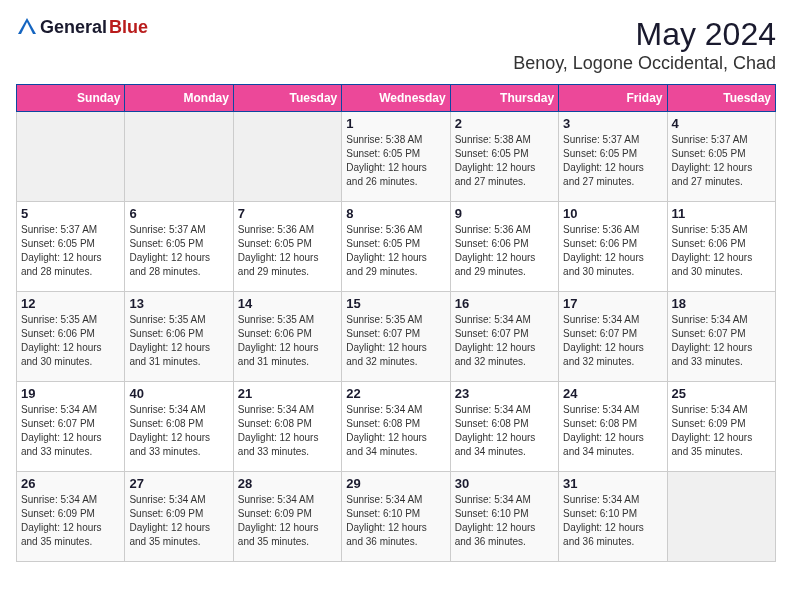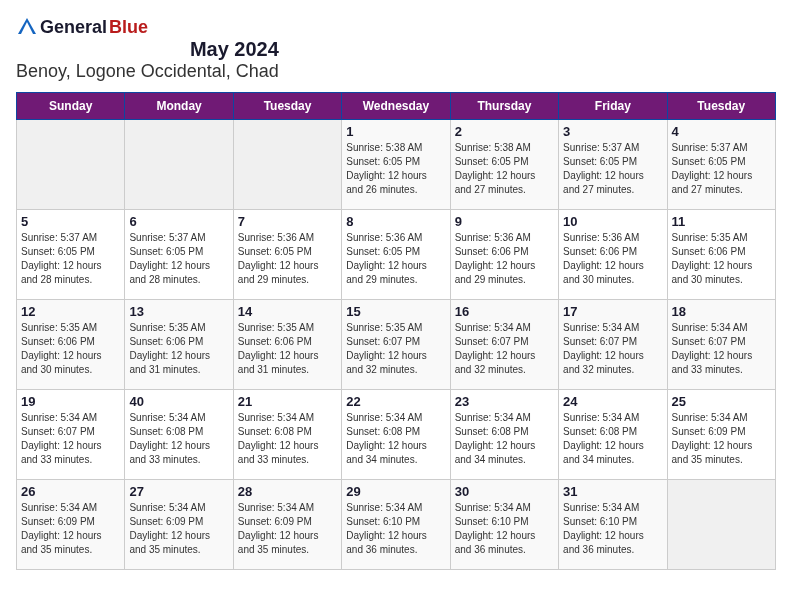--- a/index.html
+++ b/index.html
@@ -8,21 +8,20 @@
       background: #fff;
       width: 792px;
       min-height: 612px;
       padding: 16px;
     }
     .header-area {
       display: flex;
       justify-content: space-between;
       align-items: flex-start;
       margin-bottom: 10px;
-      flex-direction: column;
     }
     .logo {
       display: flex;
       align-items: center;
       gap: 2px;
     }
     .logo-text-general {
       font-size: 18px;
       font-weight: bold;
       color: #1a1a2e;
@@ -33,39 +32,39 @@
       color: #b91c1c;
     }
     .logo-icon {
       width: 22px;
       height: 22px;
     }
     .title-area {
       text-align: right;
     }
     .month-year {
-      font-size: 20px;
-      font-weight: bold;
+      font-size: 32px;
+      font-weight: normal;
       color: #1a1a2e;
     }
     .location {
       font-size: 18px;
       color: #333;
       font-weight: normal;
     }
     table {
       width: 100%;
       border-collapse: collapse;
       font-size: 11px;
     }
     thead tr th {
-      background-color: #701a75;
+      background-color: #ec4899;
       color: #fff;
       padding: 6px 4px;
-      text-align: center;
+      text-align: right;
       font-size: 12px;
       font-weight: bold;
       border: 1px solid #0d47a1;
     }
     tbody tr td {
       border: 1px solid #ccc;
       vertical-align: top;
       padding: 4px;
       width: 14.28%;
       height: 90px;

